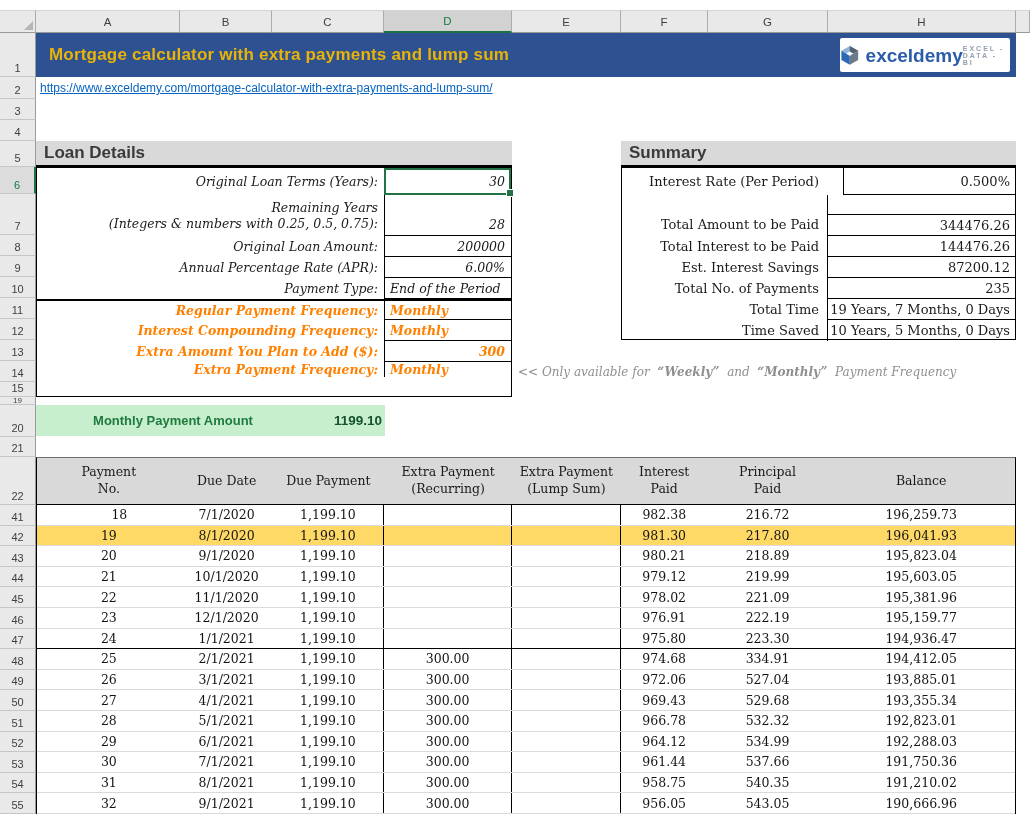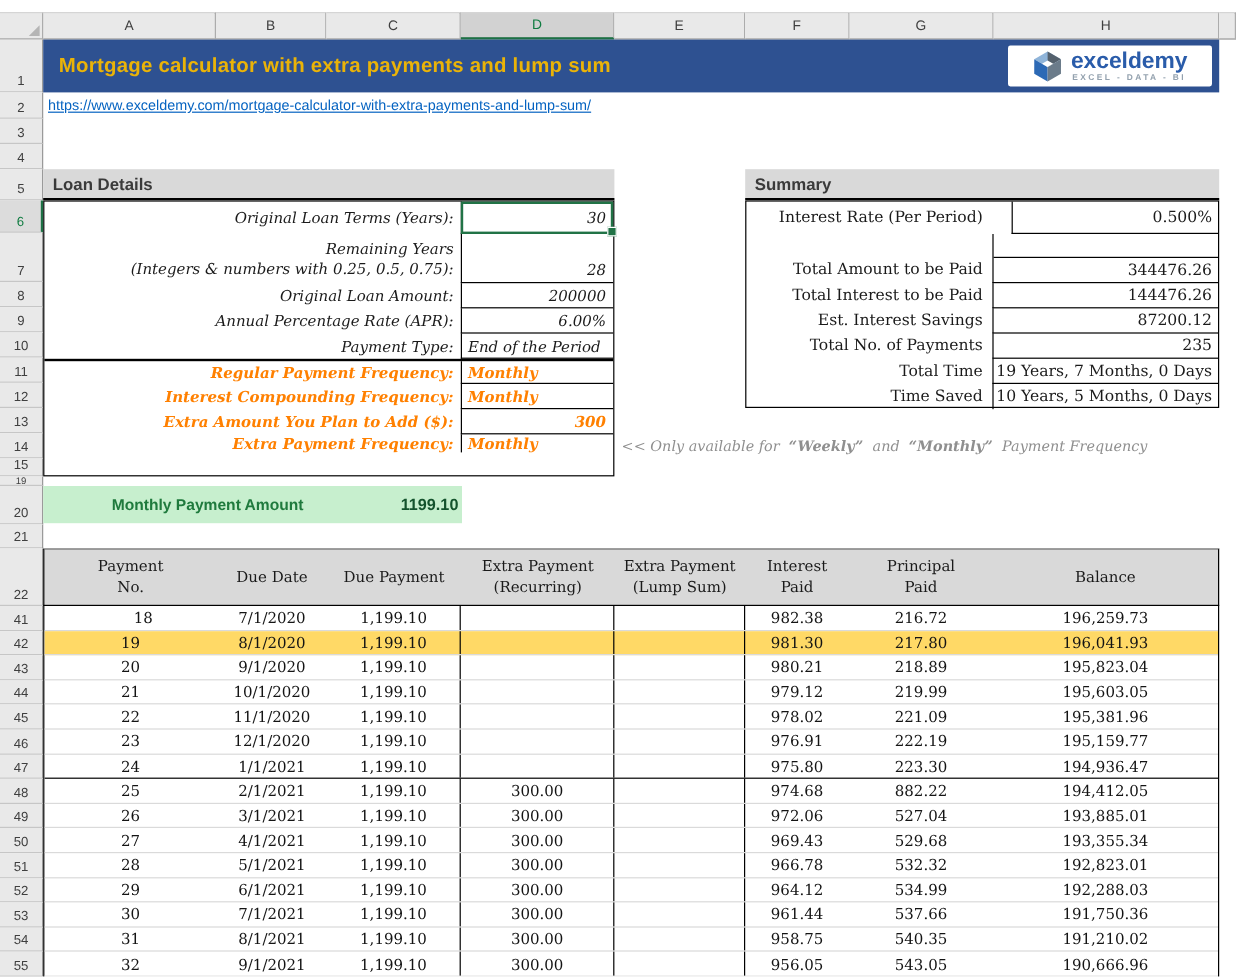--- a/index.html
+++ b/index.html
@@ -25,32 +25,32 @@
       font-size:11px; color:#3F3F3F; }
   #rowhead .sel { color:#107C41; background:#DCDCDC; border-right:2px solid #1E7145; }
   #rowhead .tiny { font-size:8px; padding:0; align-items:center; overflow:hidden; line-height:7px; }
 
   
   #titlebar { position:absolute; left:36px; top:33px; width:980px; height:44px;
       background:#2E5191; display:flex; align-items:center; }
   #title-text { flex:1; color:#eab308; font-size:17px; font-weight:bold; padding-left:13px; letter-spacing:.2px; }
   #logo { width:170px; height:34px; background:#fff; border-radius:2px; margin-right:6px;
       display:flex; align-items:center; justify-content:center; gap:6px; }
-  .logo-txt { display:flex; flex-direction:column; align-items:center; line-height:1; }
+  .logo-txt { display:flex; align-items:center; line-height:1; }
   .logo-name { color:#2A5CAA; font-weight:bold; font-size:19px; }
   .logo-tag  { color:#93A1AE; font-weight:bold; font-size:7px; letter-spacing:2px; margin-top:1px; }
 
   
   #linkrow { position:absolute; left:40px; top:77px; height:22px; display:flex; align-items:center; }
   #linkrow a { color:#0563C1; font-size:12px; text-decoration:underline; }
 
   
   .sec-head { position:absolute; height:26px; box-sizing:border-box; background:#D9D9D9;
       border-bottom:2px solid #000; display:flex; align-items:center; padding-left:8px;
-      font-size:14px; font-weight:bold; color:#3A3A3A; }
+      font-size:17px; font-weight:bold; color:#3A3A3A; }
   #loan-head { left:36px; top:141px; width:476px; }
   #sum-head  { left:621px; top:141px; width:395px; }
 
   
   #loan-body { position:absolute; left:36px; top:167px; width:476px; height:230px;
       box-sizing:border-box; border:1.5px solid #000; background:#fff; }
   .loan-row { display:flex; box-sizing:border-box; }
   .loan-row.sect { border-top:2px solid #000; }
   .loan-label { width:347px; box-sizing:border-box; padding-right:6px;
       display:flex; flex-direction:column; justify-content:center; align-items:flex-end;
@@ -372,21 +372,21 @@
         <div class="td" style="width: 120px;">223.30</div>
         <div class="td" style="width: 188px;">194,936.47</div>
       </div>
       <div class="tr">
         <div class="td" style="width: 144px;">25</div>
         <div class="td" style="width: 92px;">2/1/2021</div>
         <div class="td vb" style="width: 112px;">1,199.10</div>
         <div class="td vb" style="width: 128px;">300.00</div>
         <div class="td vb" style="width: 109px;"></div>
         <div class="td" style="width: 87px;">974.68</div>
-        <div class="td" style="width: 120px;">882.22</div>
+        <div class="td" style="width: 120px;">334.91</div>
         <div class="td" style="width: 188px;">194,412.05</div>
       </div>
       <div class="tr">
         <div class="td" style="width: 144px;">26</div>
         <div class="td" style="width: 92px;">3/1/2021</div>
         <div class="td vb" style="width: 112px;">1,199.10</div>
         <div class="td vb" style="width: 128px;">300.00</div>
         <div class="td vb" style="width: 109px;"></div>
         <div class="td" style="width: 87px;">972.06</div>
         <div class="td" style="width: 120px;">527.04</div>

